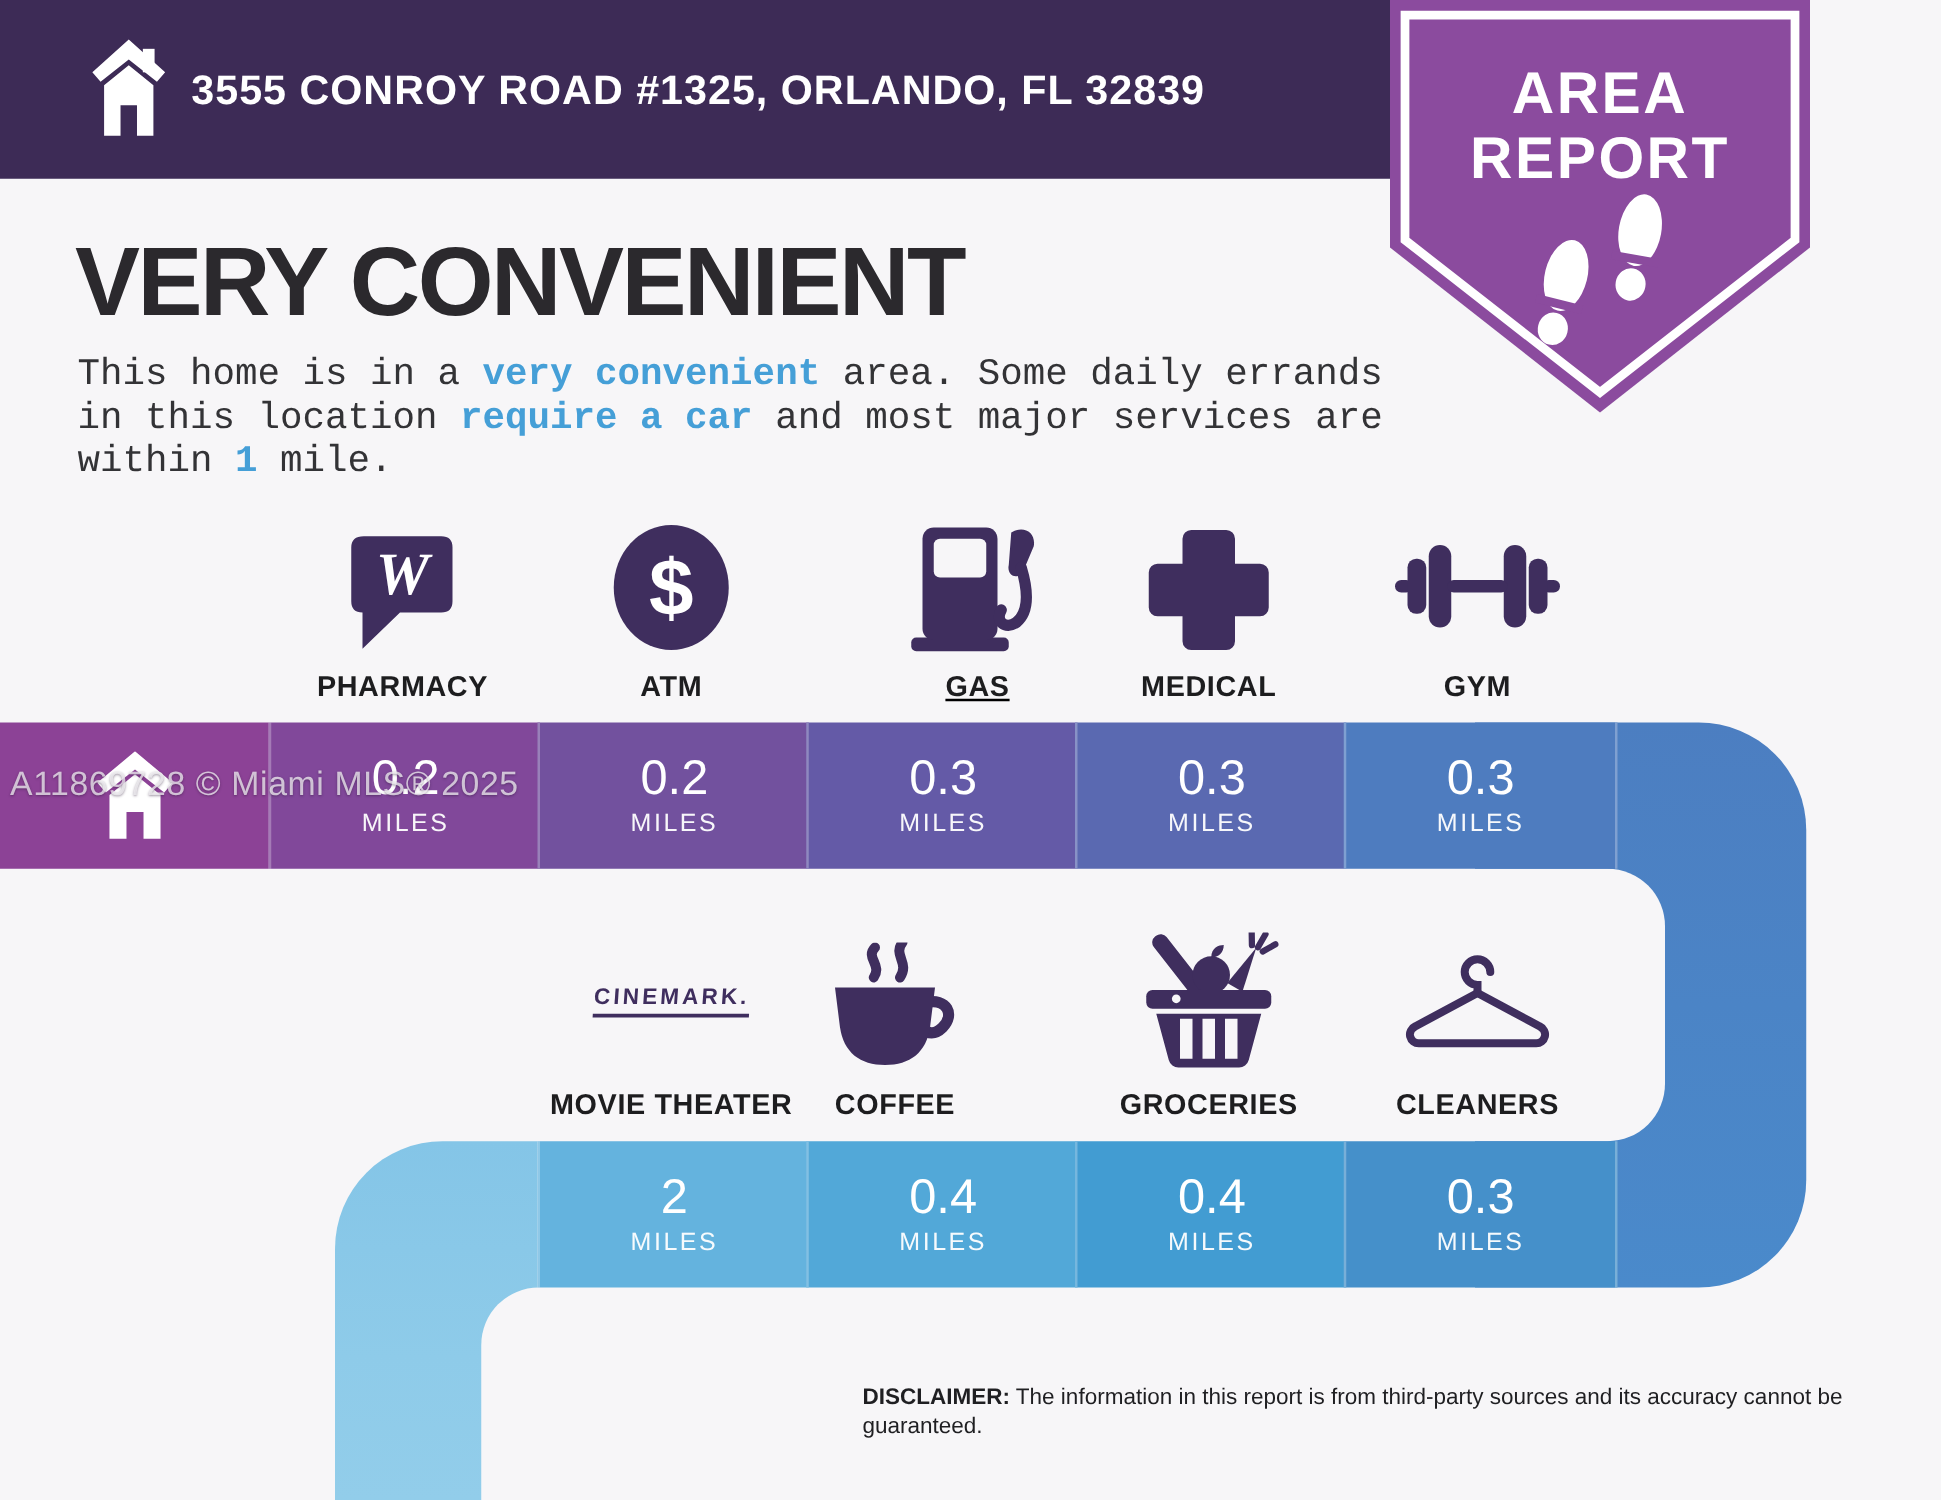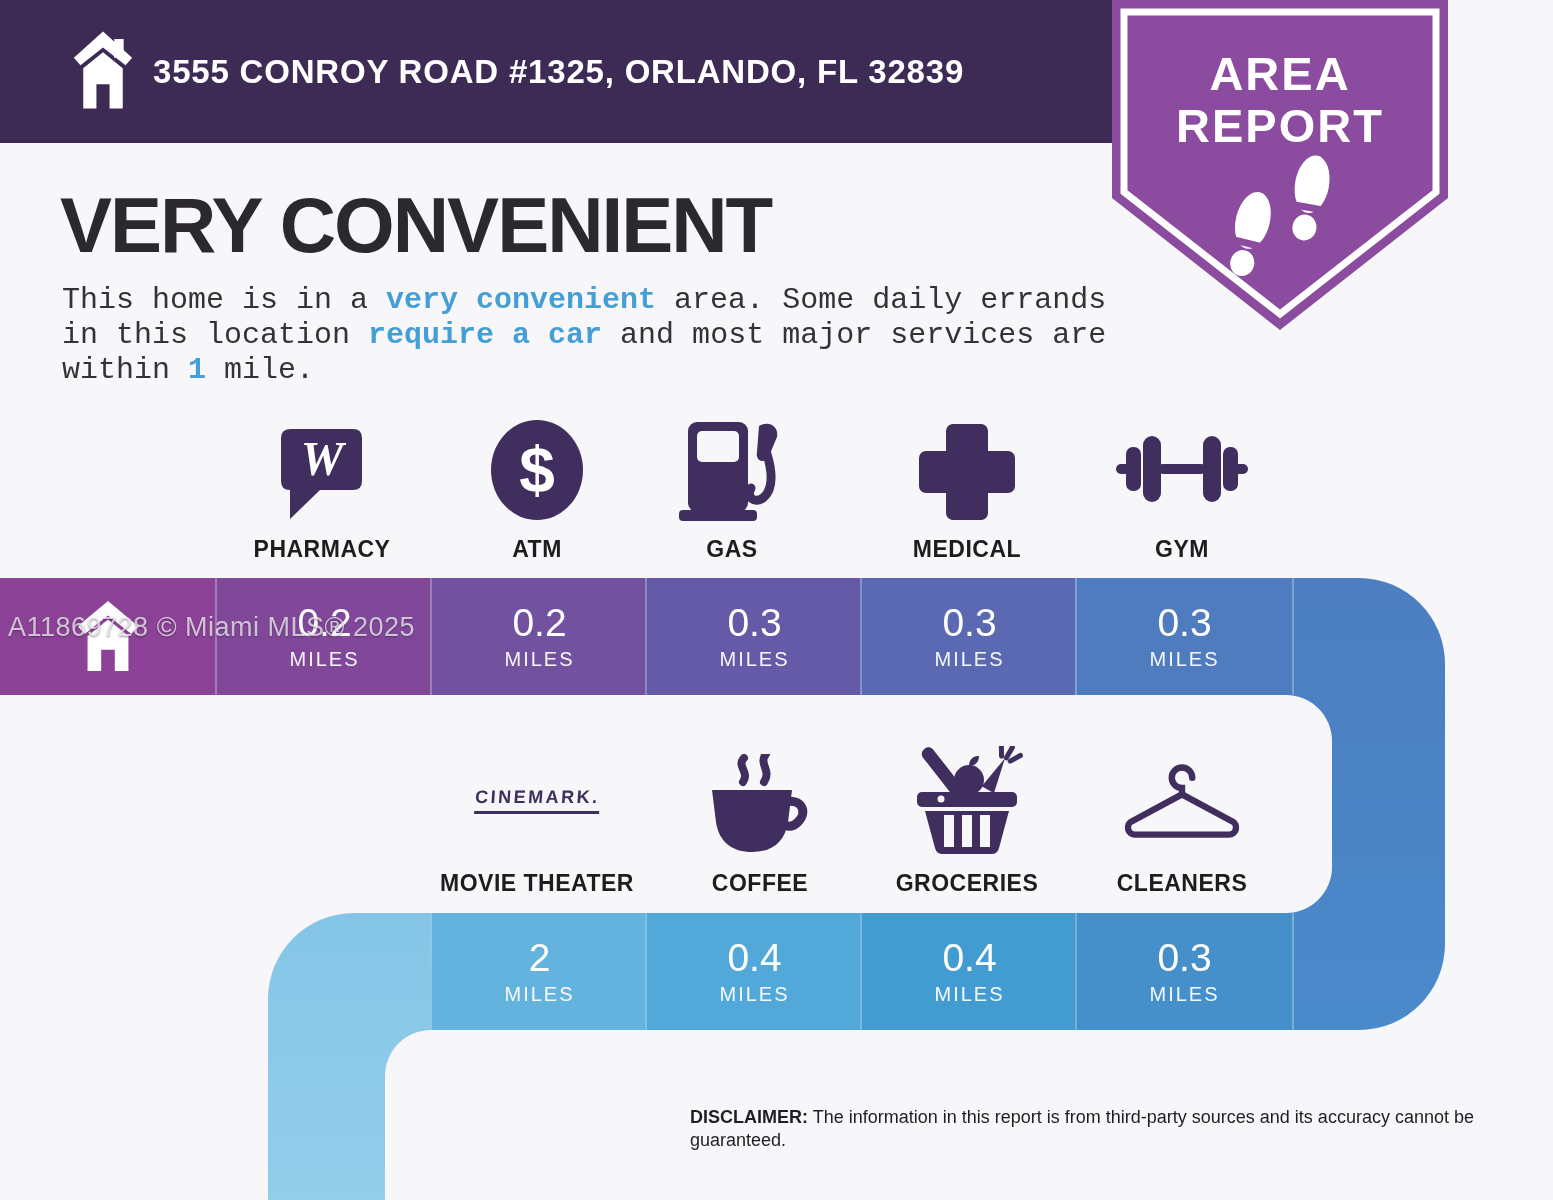--- a/index.html
+++ b/index.html
@@ -97,21 +97,21 @@
     </svg>
     <div class="poi-label">PHARMACY</div>
   </div>
   <div class="poi poi-r1" style="left:429px;">
     <svg width="96" height="104" viewBox="0 0 96 104">
       <ellipse cx="48" cy="52" rx="46" ry="50" fill="#3f2e5e"></ellipse>
       <text x="48" y="74" text-anchor="middle" font-size="64" font-weight="bold" fill="#ffffff">$</text>
     </svg>
     <div class="poi-label">ATM</div>
   </div>
-  <div class="poi poi-r1" style="left:624px;">
+  <div class="poi poi-r1" style="left:674px;text-decoration:underline;">
     <svg width="118" height="104" viewBox="0 0 118 104">
       <rect x="6" y="92" width="78" height="11" rx="4" fill="#3f2e5e"></rect>
       <rect x="15" y="4" width="60" height="90" rx="9" fill="#3f2e5e"></rect>
       <rect x="24" y="13" width="42" height="31" rx="5" fill="#f7f6f8"></rect>
       <path d="M86 8 C96 2 106 8 104 19 L96 38 C92 47 82 43 84 34 Z" fill="#3f2e5e"></path>
       <path d="M94 36 C100 56 100 72 90 80 C81 86 73 79 78 70" fill="none" stroke="#3f2e5e" stroke-width="9" stroke-linecap="round"></path>
     </svg>
     <div class="poi-label">GAS</div>
   </div>
   <div class="poi poi-r1" style="left:859px;">
@@ -164,21 +164,21 @@
     <div class="val">0.3</div>
     <div class="unit">MILES</div>
   </div>
 
   <div class="watermark">A11869728 © Miami MLS® 2025</div>
 
   <div class="poi poi-r2" style="left:429px;">
     <div class="cinemark">CINEMARK.</div>
     <div class="poi-label">MOVIE THEATER</div>
   </div>
-  <div class="poi poi-r2" style="left:652px;">
+  <div class="poi poi-r2" style="left:608px;">
     <svg width="112" height="102" viewBox="0 0 112 102">
       <path d="M40 4 C32 12 46 18 39 28" fill="none" stroke="#3f2e5e" stroke-width="8" stroke-linecap="round"></path>
       <path d="M62 0 C54 10 68 16 60 28" fill="none" stroke="#3f2e5e" stroke-width="8" stroke-linecap="round"></path>
       <path d="M80 48 C98 44 104 58 94 68 C88 74 82 73 79 69" fill="none" stroke="#3f2e5e" stroke-width="9"></path>
       <path d="M8 36 H88 L84 68 C81 88 68 98 48 98 C28 98 15 88 12 68 Z" fill="#3f2e5e"></path>
     </svg>
     <div class="poi-label">COFFEE</div>
   </div>
   <div class="poi poi-r2" style="left:1074px;">
     <svg width="128" height="100" viewBox="0 0 200 112" style="margin-bottom:4px;">

